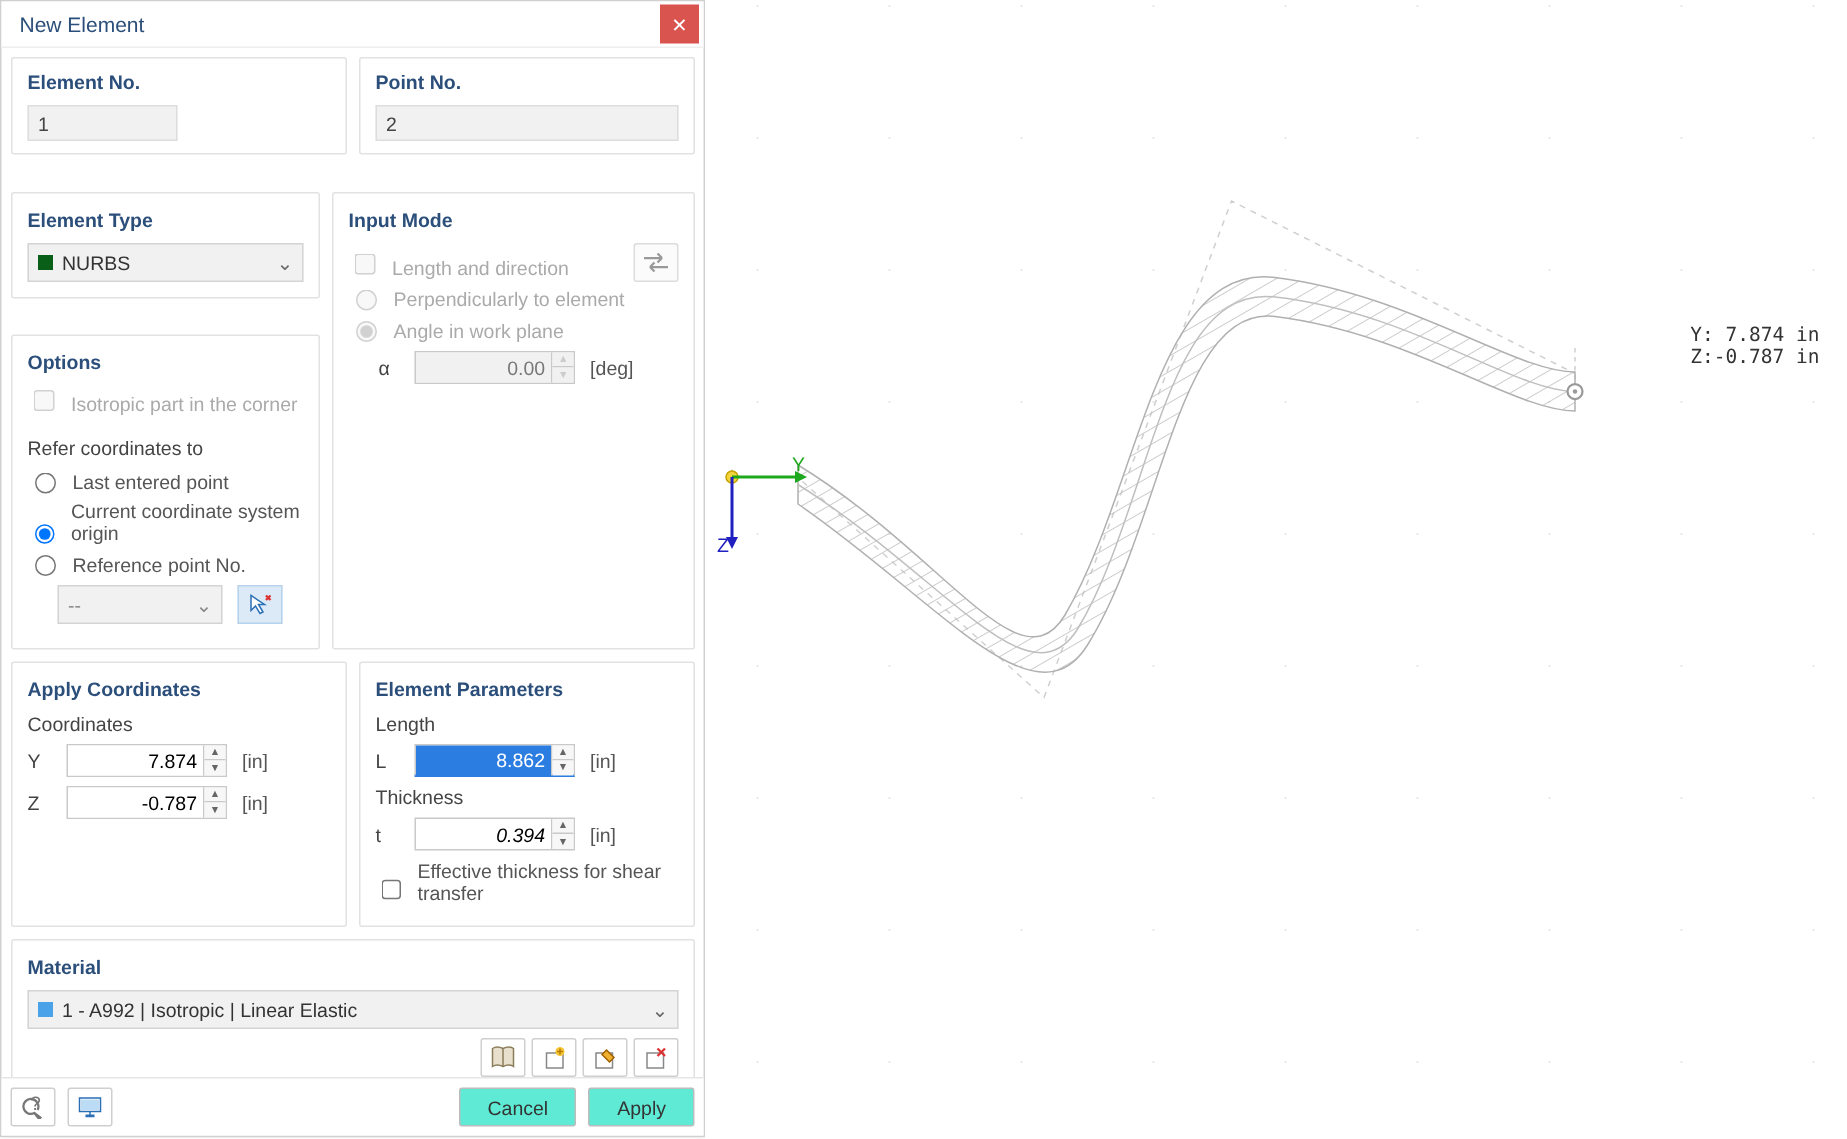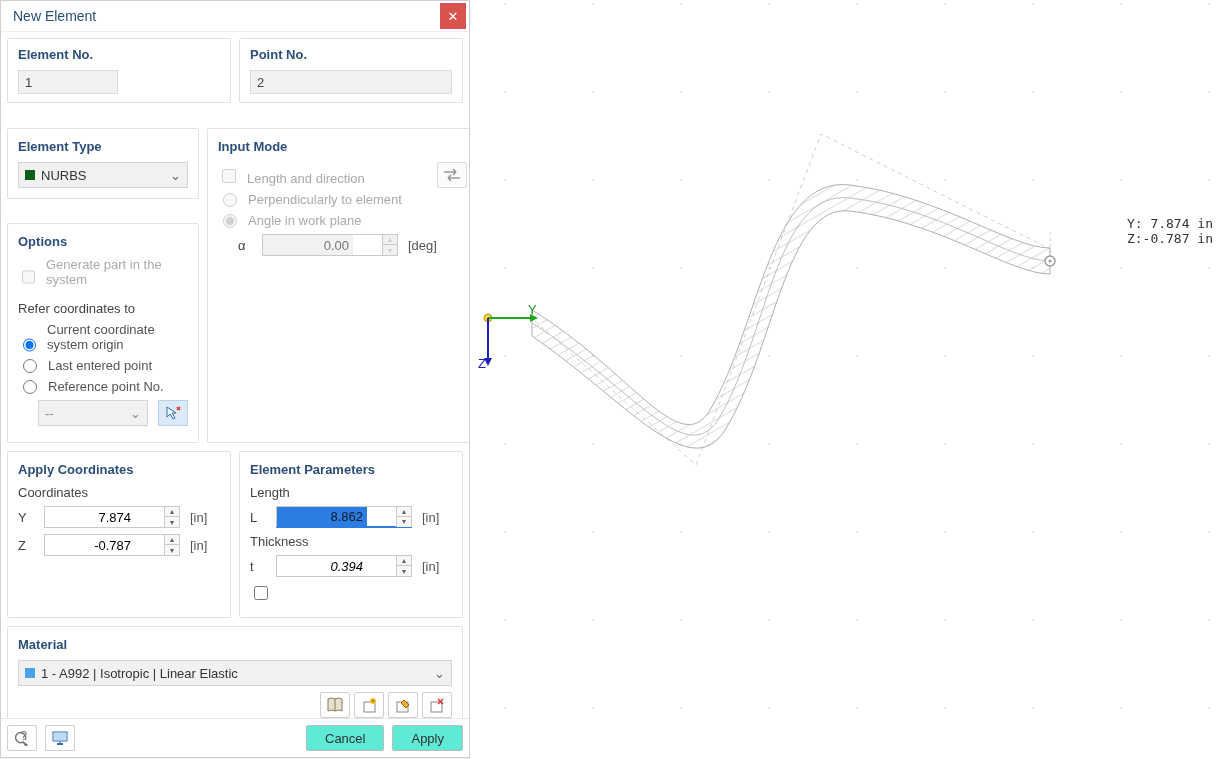--- a/index.html
+++ b/index.html
@@ -25,24 +25,24 @@
   
   .fld { display:block; width:100%; height:24px; background:#f1f1f1; border:1px solid #ddd; padding:2px 6px; color:#444;}
   .sel { display:flex; align-items:center; height:26px; background:#f1f1f1; border:1px solid #d4d4d4; padding:2px 6px; cursor:pointer; gap:6px;}
   .sel .caret{margin-left:auto;color:#666;}
   .sel .sw{width:10px;height:10px;display:inline-block;}
   
   .chk,.rad{display:flex;align-items:flex-end;gap:8px;margin:4px 0;color:#555;}
   .chk input,.rad input{width:14px;height:14px;}
   .muted{color:#aaa;}
   
-  .spin { display:inline-flex; align-items:center; border:1px solid #c9c9c9; height:22px;gap:29px;}
+  .spin { display:inline-flex; align-items:center; border:1px solid #c9c9c9; height:22px;}
   .spin input{ width:62px; height:20px; border:none; text-align:right; padding:0 4px; background:#fff;}
   .spin input.dis{background:#f1f1f1;color:#777;}
-  .spin input.sel{background:#2b7de1;color:#0f172a;text-align:right;}
+  .spin input.sel{background:#2b7de1;color:#ffffff;text-align:right;}
   .spin .arrows{display:flex;flex-direction:column;border-left:1px solid #c9c9c9;}
   .spin .arrows span{width:14px;height:10px;display:flex;align-items:center;justify-content:center;font-size:7px;line-height:7px;color:#666;cursor:pointer;background:#f7f7f7;}
   .spin .arrows span:first-child{border-bottom:1px solid #c9c9c9;}
   .spin .arrows.dis span{color:#ccc;background:#f1f1f1;}
   
   .row{display:flex;align-items:center;gap:10px;margin:6px 0;}
   .row .lbl{width:16px;color:#444;}
   .row.indent{padding-left:20px;}
   .unit{color:#555;}
   
@@ -92,30 +92,30 @@
             <div class="sel">
               <span class="sw" style="background:#0a5f18;"></span>
               <span>NURBS</span>
               <span class="caret">⌄</span>
             </div>
           </div>
           <div class="box">
             <div class="sect-title">Options</div>
             <label class="chk muted">
               <input type="checkbox" disabled="" style="">
-              <span>Generate part in the system</span>
+              <span>Isotropic part in the corner</span>
             </label>
             <div class="sub-title" style="margin-top:14px;">Refer coordinates to</div>
             <label class="rad">
+              <input type="radio" name="refer" style="">
+              <span>Last entered point</span>
+            </label>
+            <label class="rad">
               <input type="radio" name="refer" checked="" style="">
               <span>Current coordinate system origin</span>
-            </label>
-            <label class="rad">
-              <input type="radio" name="refer" style="">
-              <span>Last entered point</span>
             </label>
             <label class="rad">
               <input type="radio" name="refer" style="">
               <span>Reference point No.</span>
             </label>
             <div class="row indent">
               <div class="smallsel">
                 <span>--</span>
                 <span class="caret">⌄</span>
               </div>
@@ -217,20 +217,21 @@
               <input style="width: 90px; font-style: italic;" value="0.394">
               <div class="arrows">
                   <span>▲</span>
                   <span>▼</span>
                 </div>
             </div>
             <span class="unit">[in]</span>
           </div>
           <label class="chk">
             <input type="checkbox" style="">
+            <span>Effective thickness for shear transfer</span>
           </label>
         </div>
       </div>
 
       <div class="box full">
         <div class="sect-title">Material</div>
         <div class="sel">
           <span class="sw" style="background:#4aa3e8;"></span>
           <span>1 - A992 | Isotropic | Linear Elastic</span>
           <span class="caret">⌄</span>

